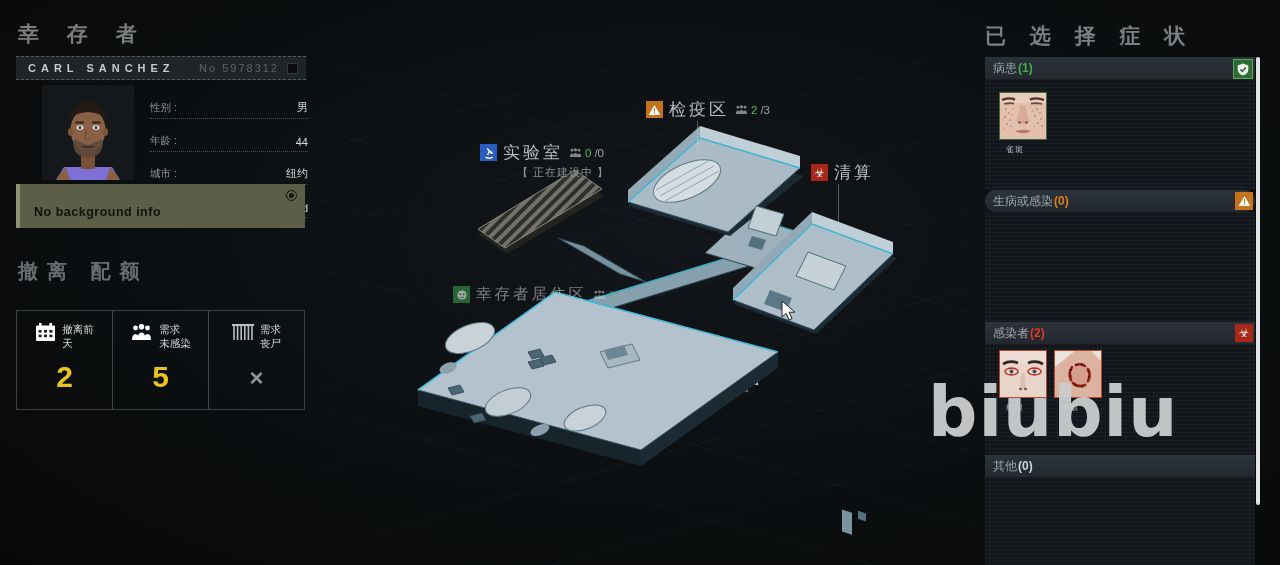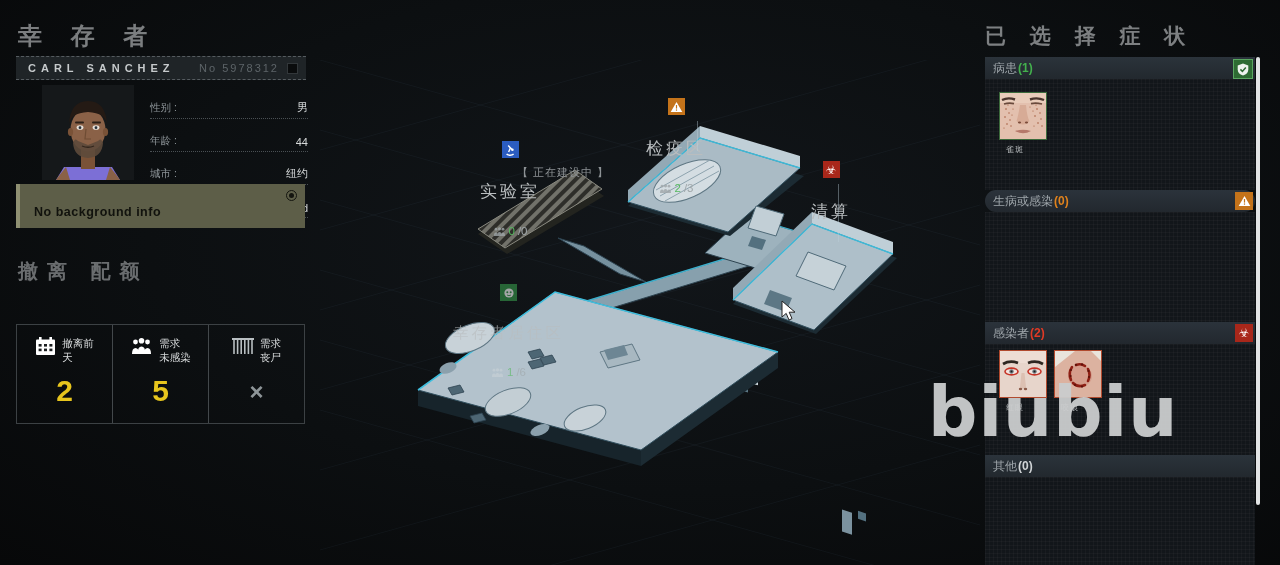--- a/index.html
+++ b/index.html
@@ -2,51 +2,51 @@
 <html><head>
 <meta charset="utf-8">
 <style>
   html,body{margin:0;padding:0;background:#000;}
   #screen{
     position:relative;width:1280px;height:565px;overflow:hidden;
     font-family:"Liberation Sans","DejaVu Sans",sans-serif;
     background:radial-gradient(ellipse at 52% 42%, #12161a 0%, #0c0f11 55%, #070809 100%);
   }
   
-  .panel-title{position:absolute;color:#8f9294;letter-spacing:11px;font-size:24px;font-weight:bold;opacity:.85;}
+  .panel-title{position:absolute;color:#8f9294;letter-spacing:11px;font-size:21px;font-weight:bold;opacity:.85;}
   #survivor-title{left:18px;top:20px;}
   #name-bar{position:absolute;left:16px;top:56px;width:290px;height:22px;background:#1f2427;
     border-top:1px dashed #565c60;border-bottom:1px dashed #565c60;display:flex;align-items:center;}
   #name-bar .nm{color:#c6cacc;font-size:11px;font-weight:bold;letter-spacing:5px;padding-left:12px;flex:1;}
   #name-bar .id{color:#5d6468;font-size:11px;letter-spacing:2px;padding-right:8px;}
   #name-bar .sq{width:9px;height:9px;background:#0a0c0d;border:1px solid #32373a;margin-right:8px;}
   #portrait{position:absolute;left:42px;top:85px;width:92px;height:95px;}
   #fields{position:absolute;left:150px;top:86px;width:158px;text-align:center;}
   .frow{height:33px;display:flex;align-items:flex-end;justify-content:space-between;
     border-bottom:1px dotted #4a5054;padding-bottom:3px;box-sizing:border-box;}
   .frow .fl{color:#8d9498;font-size:10.5px;}
   .frow .fv{color:#d6d9da;font-size:11px;}
   #bg-info{position:absolute;left:16px;top:184px;width:289px;height:44px;background:#5d5e48;
     border-left:4px solid #8f9072;box-sizing:border-box;}
   #bg-info .txt{position:absolute;left:14px;bottom:9px;color:#11120d;font-size:12.5px;font-weight:bold;letter-spacing:.5px;}
   .record-icon{position:absolute;right:8px;top:6px;width:9px;height:9px;border:1.5px solid #14150f;border-radius:50%;}
   .record-icon::after{content:"";position:absolute;left:2px;top:2px;width:5px;height:5px;background:#14150f;border-radius:50%;}
   #quota-title{left:18px;top:258px;font-size:20px;letter-spacing:9px;color:#7b7e80;}
-  #quota-box{position:absolute;left:16px;top:324px;width:289px;height:100px;border:1px solid #3c4144;
+  #quota-box{position:absolute;left:16px;top:310px;width:289px;height:100px;border:1px solid #3c4144;
     display:flex;box-sizing:border-box;}
   .qcol{flex:1;position:relative;display:flex;flex-direction:column;align-items:center;padding-top:12px;}
   .qcol + .qcol{border-left:1px solid #43484b;}
   .qhead{display:flex;align-items:flex-start;gap:6px;}
   .qlines{color:#d8dbdc;font-size:10.5px;line-height:1.3;}
   .qval{font-size:30px;font-weight:bold;margin-top:10px;}
   .qval.num{color:#e7c51d;}
   .qval.na{color:#8e9598;font-size:24px;margin-top:14px;}
   
   #map-svg{position:absolute;left:320px;top:60px;width:660px;height:505px;}
-  .iso-label{position:absolute;display:flex;align-items:center;gap:22px;white-space:nowrap;flex-direction:column;}
+  .iso-label{position:absolute;display:flex;align-items:center;gap:6px;white-space:nowrap;}
   .iso-label .zt{color:#b9bdbf;font-size:17px;letter-spacing:3px;}
   .zone-icon{width:17px;height:17px;display:flex;align-items:center;justify-content:center;flex:none;}
   .zic-lab{background:#2b5cc0;}
   .zic-warn{background:#c4731a;}
   .zic-bio{background:#a8271a;color:#fff;font-size:12px;line-height:1;}
   .zic-res{background:#36984a;}
   .pcount{display:flex;align-items:center;gap:3px;font-size:11.5px;}
   .pcount .cg{color:#55b95f;}
   .pcount .cw{color:#9fa6a9;}
   .ppl{opacity:.8;}

